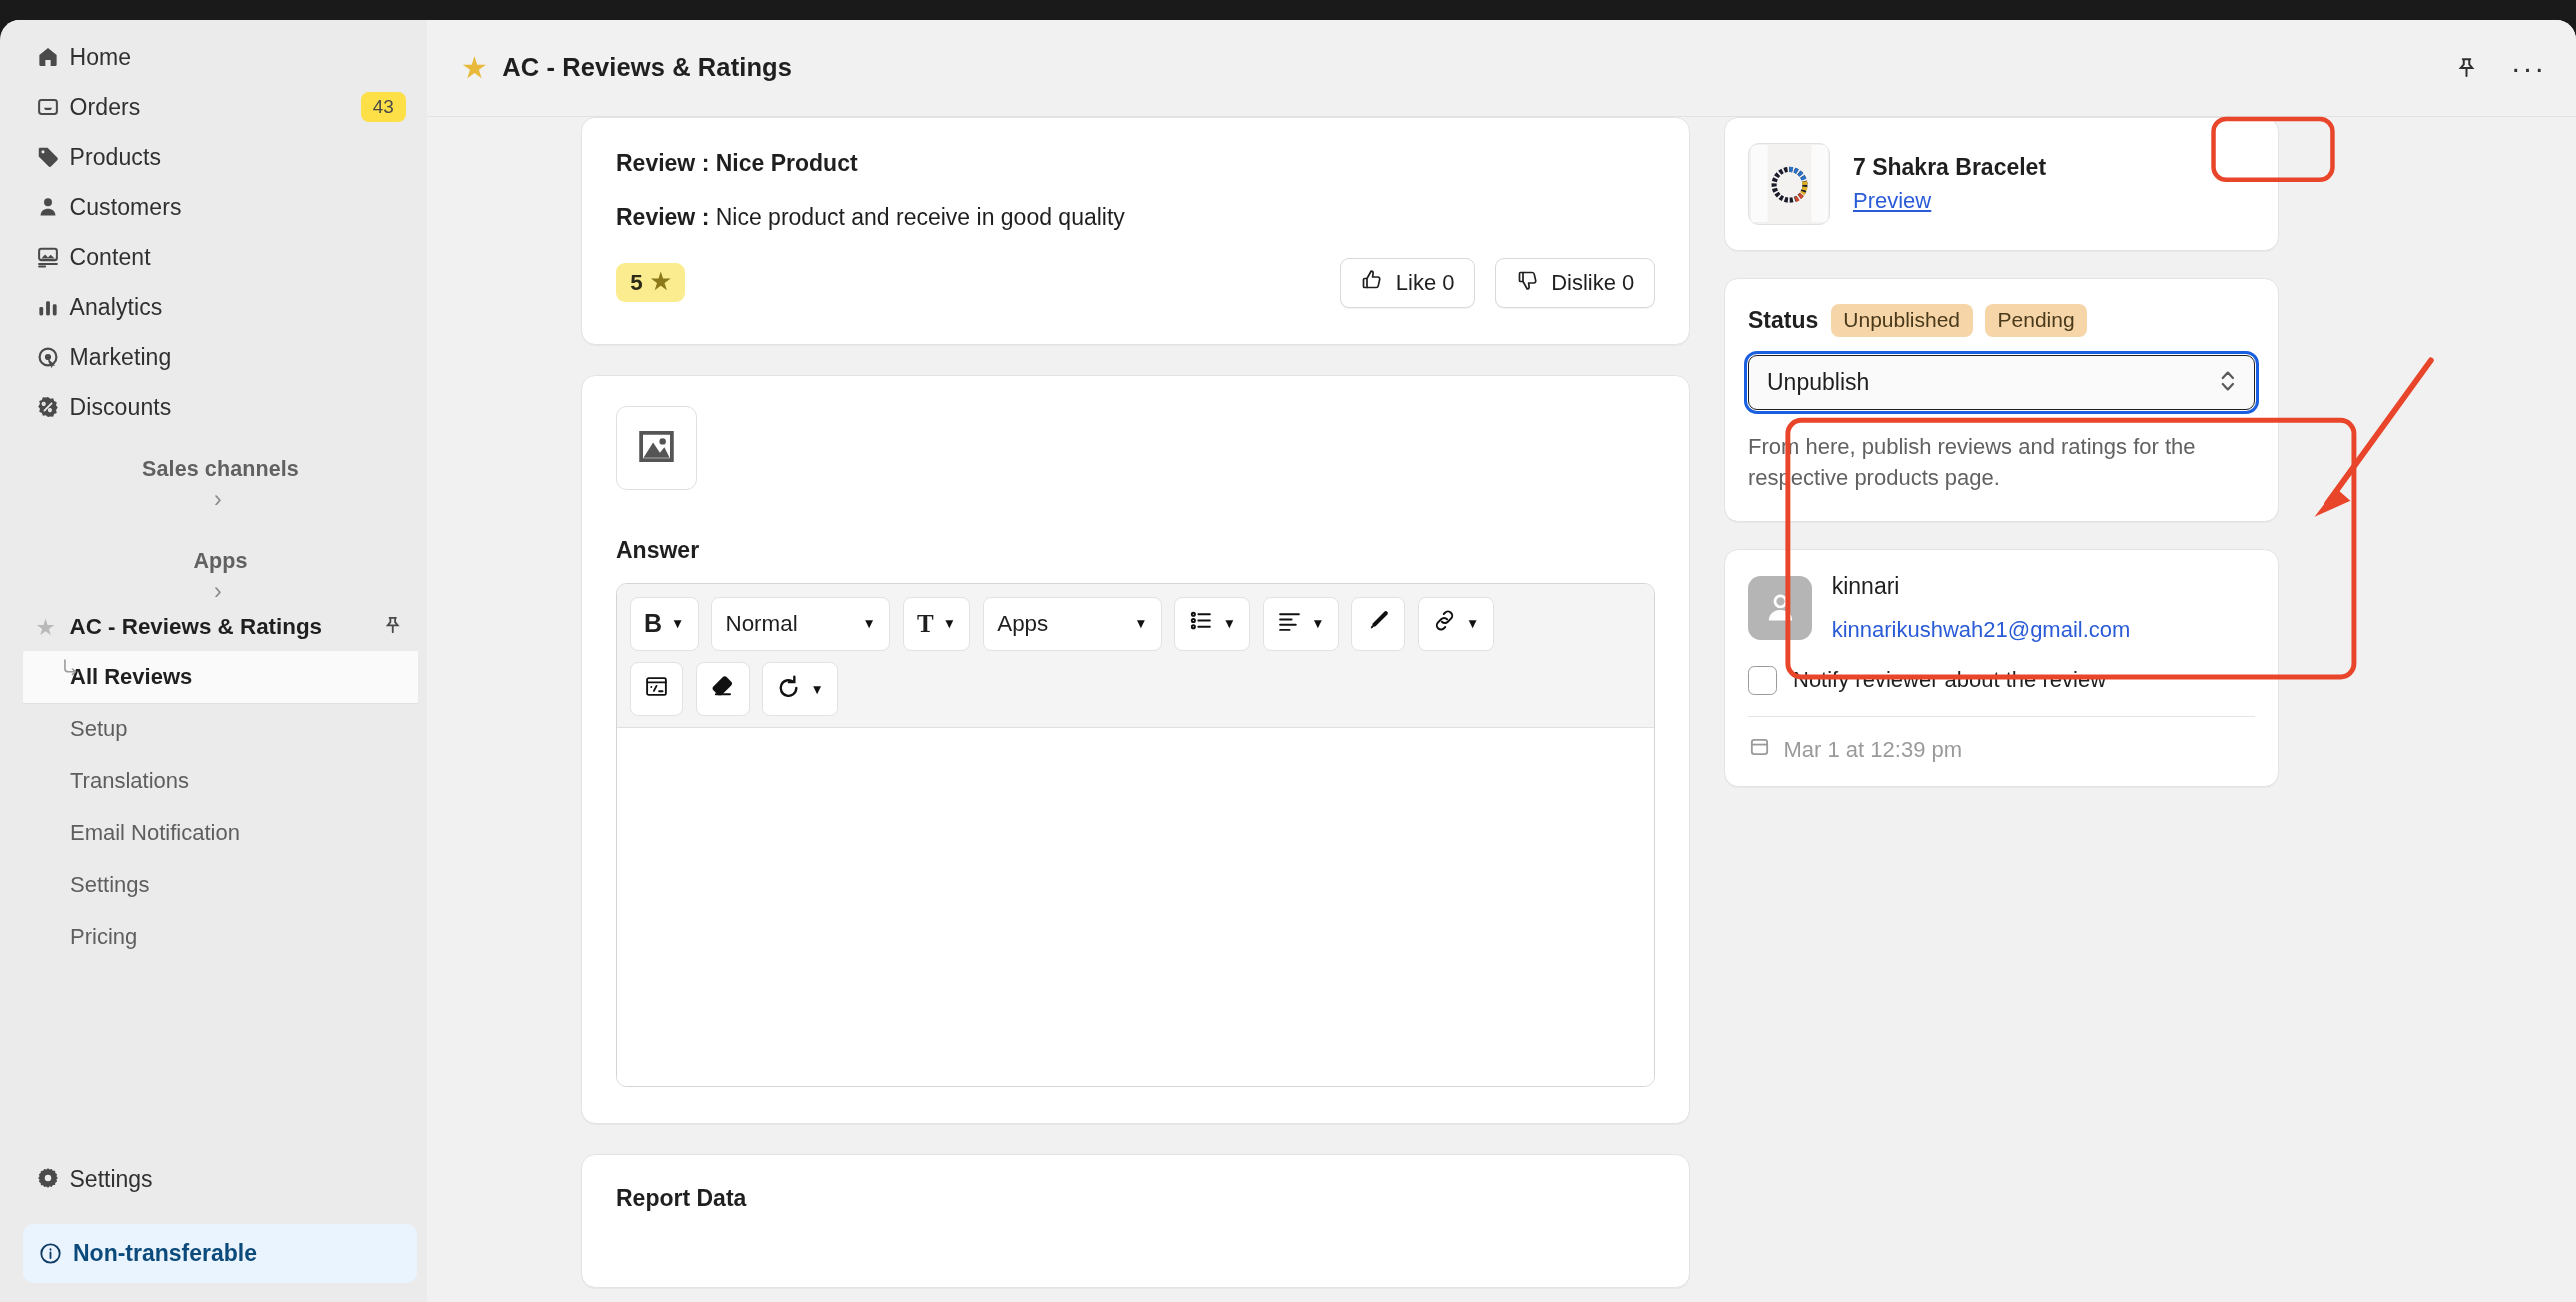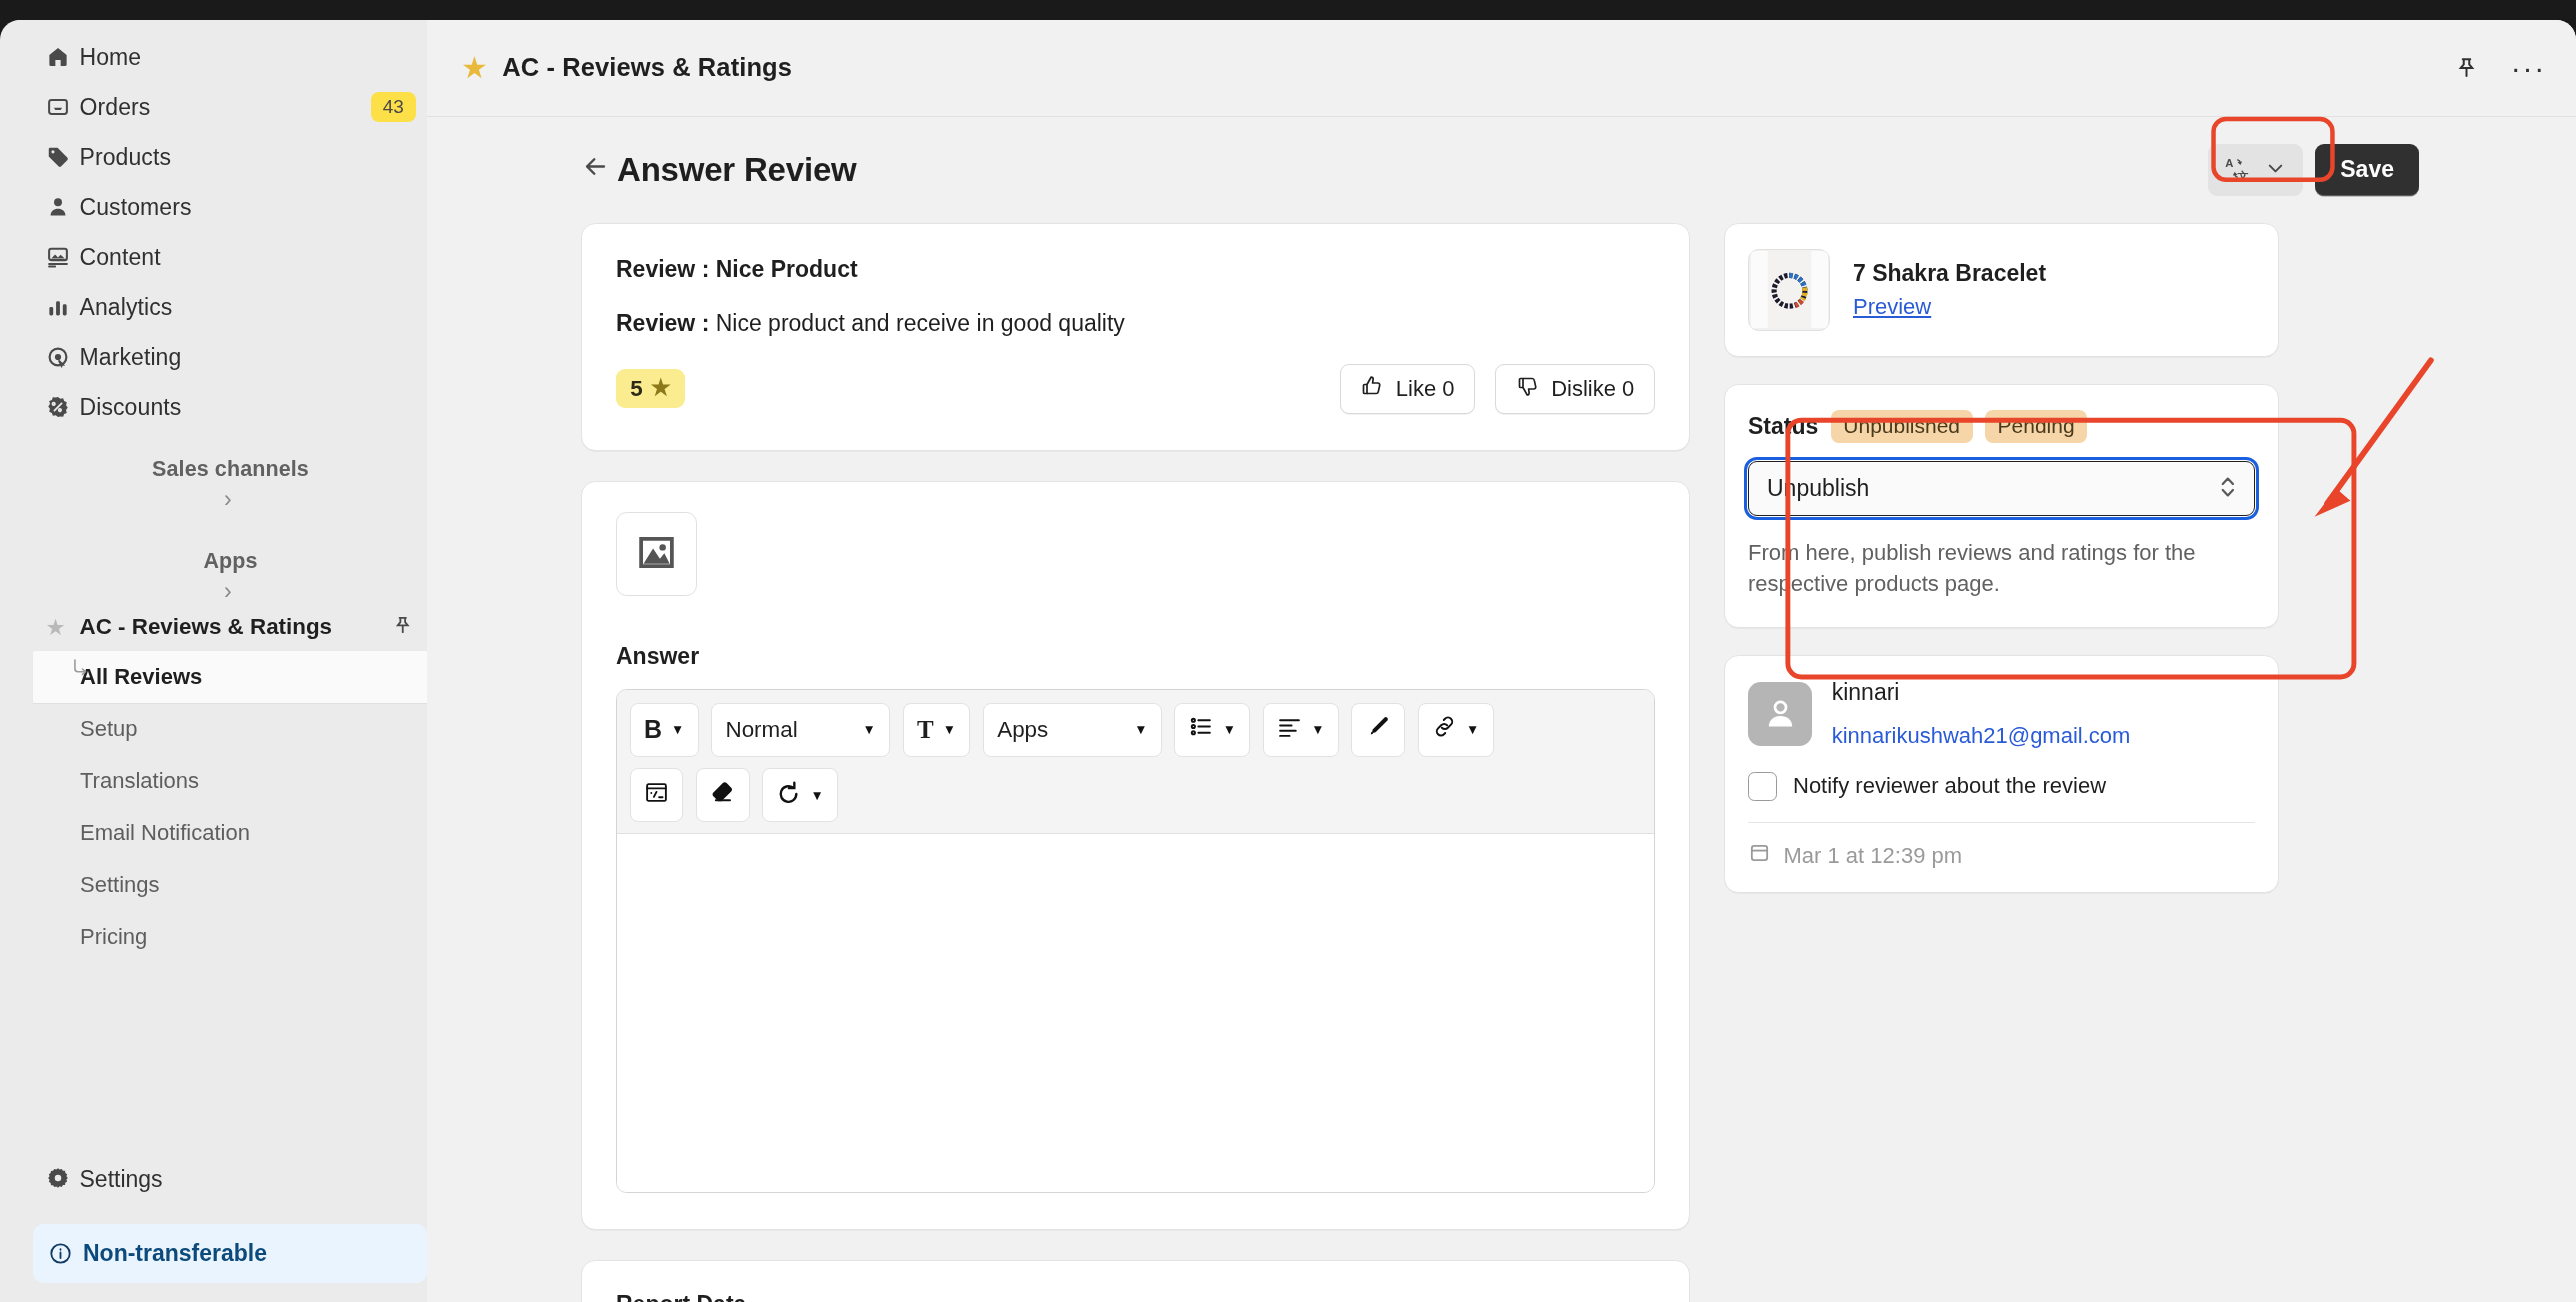--- a/index.html
+++ b/index.html
@@ -13,21 +13,21 @@
 
   
   .shell {
     position:absolute; left:0; top:19.7px; width:2576px; height:1283px;
     background:#ebebeb; border-top-left-radius:19.7px; border-top-right-radius:19.7px;
     overflow:hidden;
   }
 
   
   .sidebar {
-    position:absolute; left:17px; top:0; width:427px; height:1283px;
+    position:absolute; left:7px; top:0; width:427px; height:1283px;
     background:#ebebeb;
     padding-top:12.5px;
   }
   .nav-item{
     display:flex; align-items:center; height:50px; margin:0 16px; padding:0 12.5px;
     border-radius:9px; cursor:pointer; position:relative;
   }
   .nav-item .ico{ width:34px; display:flex; align-items:center; justify-content:flex-start; color:#4a4a4a; }
   .nav-item .lbl{ font-size:23px; color:#303030; letter-spacing:0.1px; }
   .nav-item .badge{
@@ -364,47 +364,20 @@
         <div class="right">
           <span class="iconbtn">
             <svg width="25" height="25" viewBox="0 0 20 20" fill="none" stroke="currentColor" stroke-width="1.6" stroke-linecap="round">
                 <path d="M7 2.6h6M7.8 2.6v4.1L5.4 9.6h9.2L12.2 6.7V2.6M10 9.6v6.4"></path>
               </svg>
           </span>
           <span class="iconbtn dots">···</span>
         </div>
       </header>
 
-      <div class="pagehead">
-        <span class="backbtn">
-          <svg width="29" height="29" viewBox="0 0 24 24" fill="none" stroke="currentColor" stroke-width="2" stroke-linecap="round" stroke-linejoin="round">
-              <path d="M19 12H5M11 6l-6 6 6 6"></path>
-            </svg>
-        </span>
-        <h1 class="pagetitle">Answer Review</h1>
-
-        <div class="headright">
-          <div class="langbtn">
-            <span>
-              <svg width="27" height="27" viewBox="0 0 24 24" fill="currentColor">
-                  <text x="1" y="11" font-size="10" font-family="Liberation Sans, sans-serif" font-weight="700">A</text>
-                  <text x="12" y="22" font-size="10" font-family="Liberation Sans, sans-serif" font-weight="700">文</text>
-                  <path d="M11.6 3.8c1.6 0 2.9 1 3.3 2.3l1.3-.4-1.6 3.2-2.6-2.4 1.4-.4c-.3-.7-1-1.2-1.8-1.2z"></path>
-                  <path d="M12.4 20.2c-1.6 0-2.9-1-3.3-2.3l-1.3.4 1.6-3.2 2.6 2.4-1.4.4c.3.7 1 1.2 1.8 1.2z"></path>
-                </svg>
-            </span>
-            <span>
-              <svg width="23" height="23" viewBox="0 0 24 24" fill="none" stroke="currentColor" stroke-width="2.1" stroke-linecap="round" stroke-linejoin="round">
-                  <path d="M6 9l6 6 6-6"></path>
-                </svg>
-            </span>
-          </div>
-          <button class="savebtn">Save</button>
-        </div>
-      </div>
 
       <div class="content">
         <div class="grid">
 
           <div class="col-left">
 
             <div class="card review-card">
               <div class="review-line title">
                 <b>Review :</b>
                 <b>Nice Product</b>

